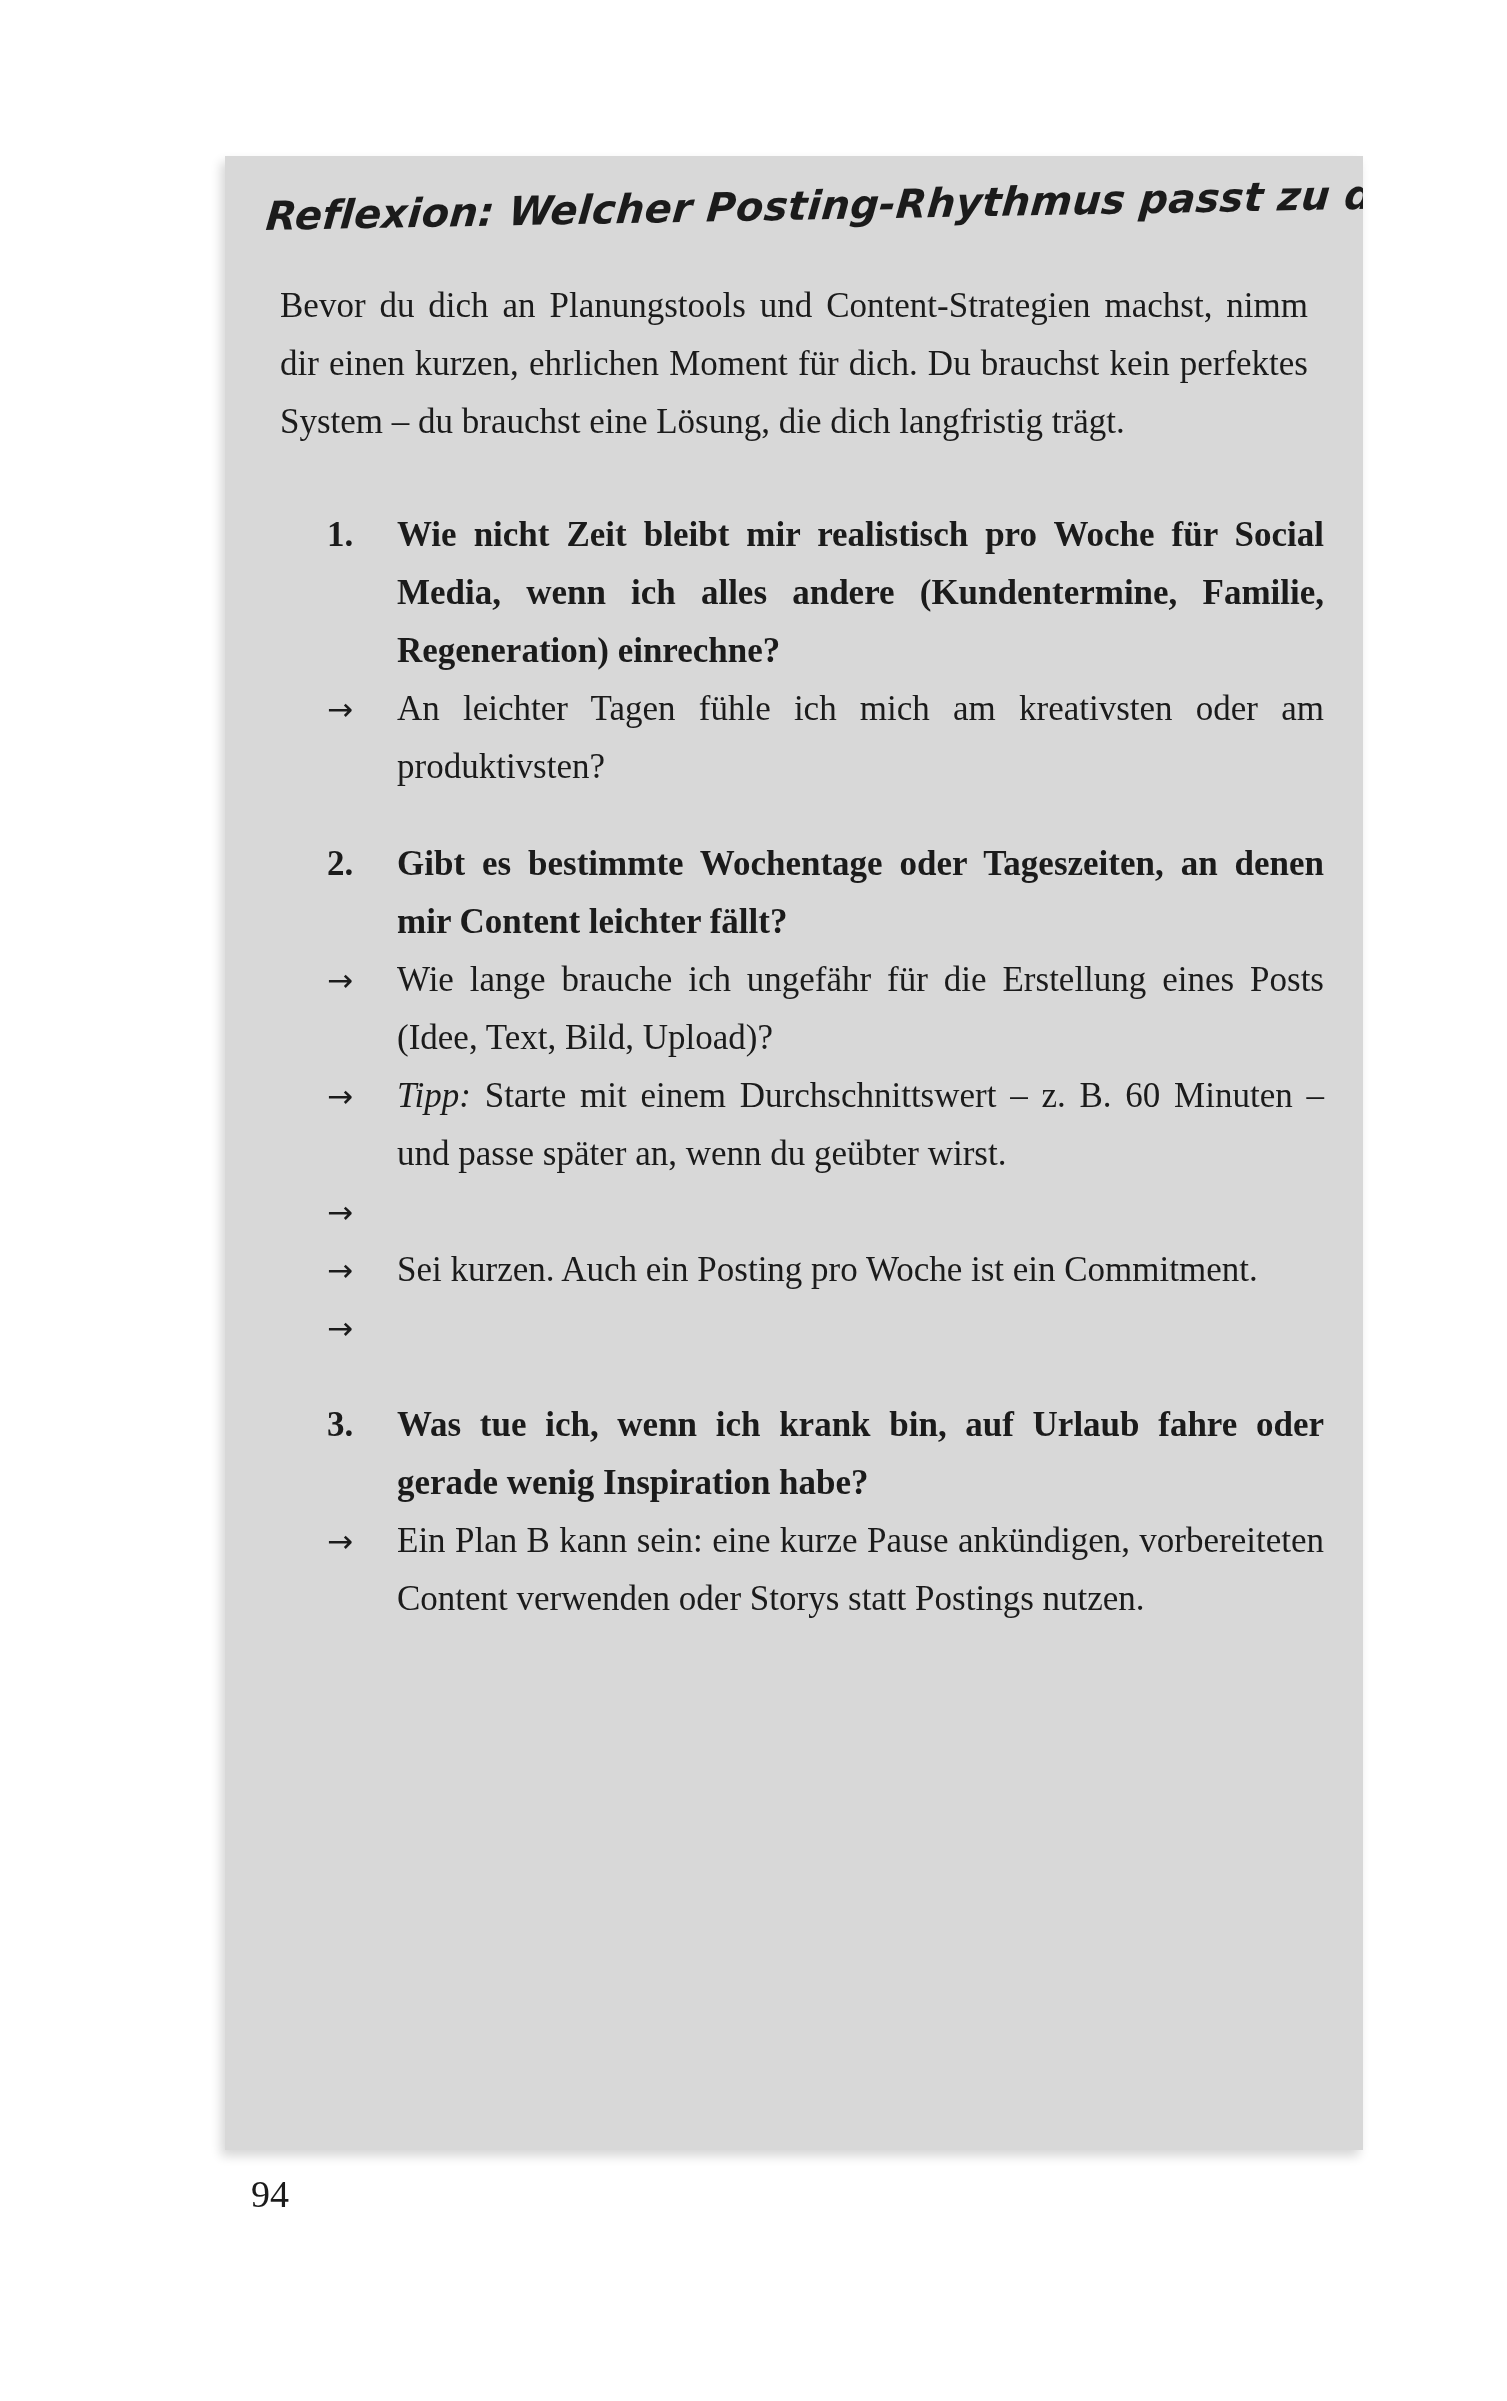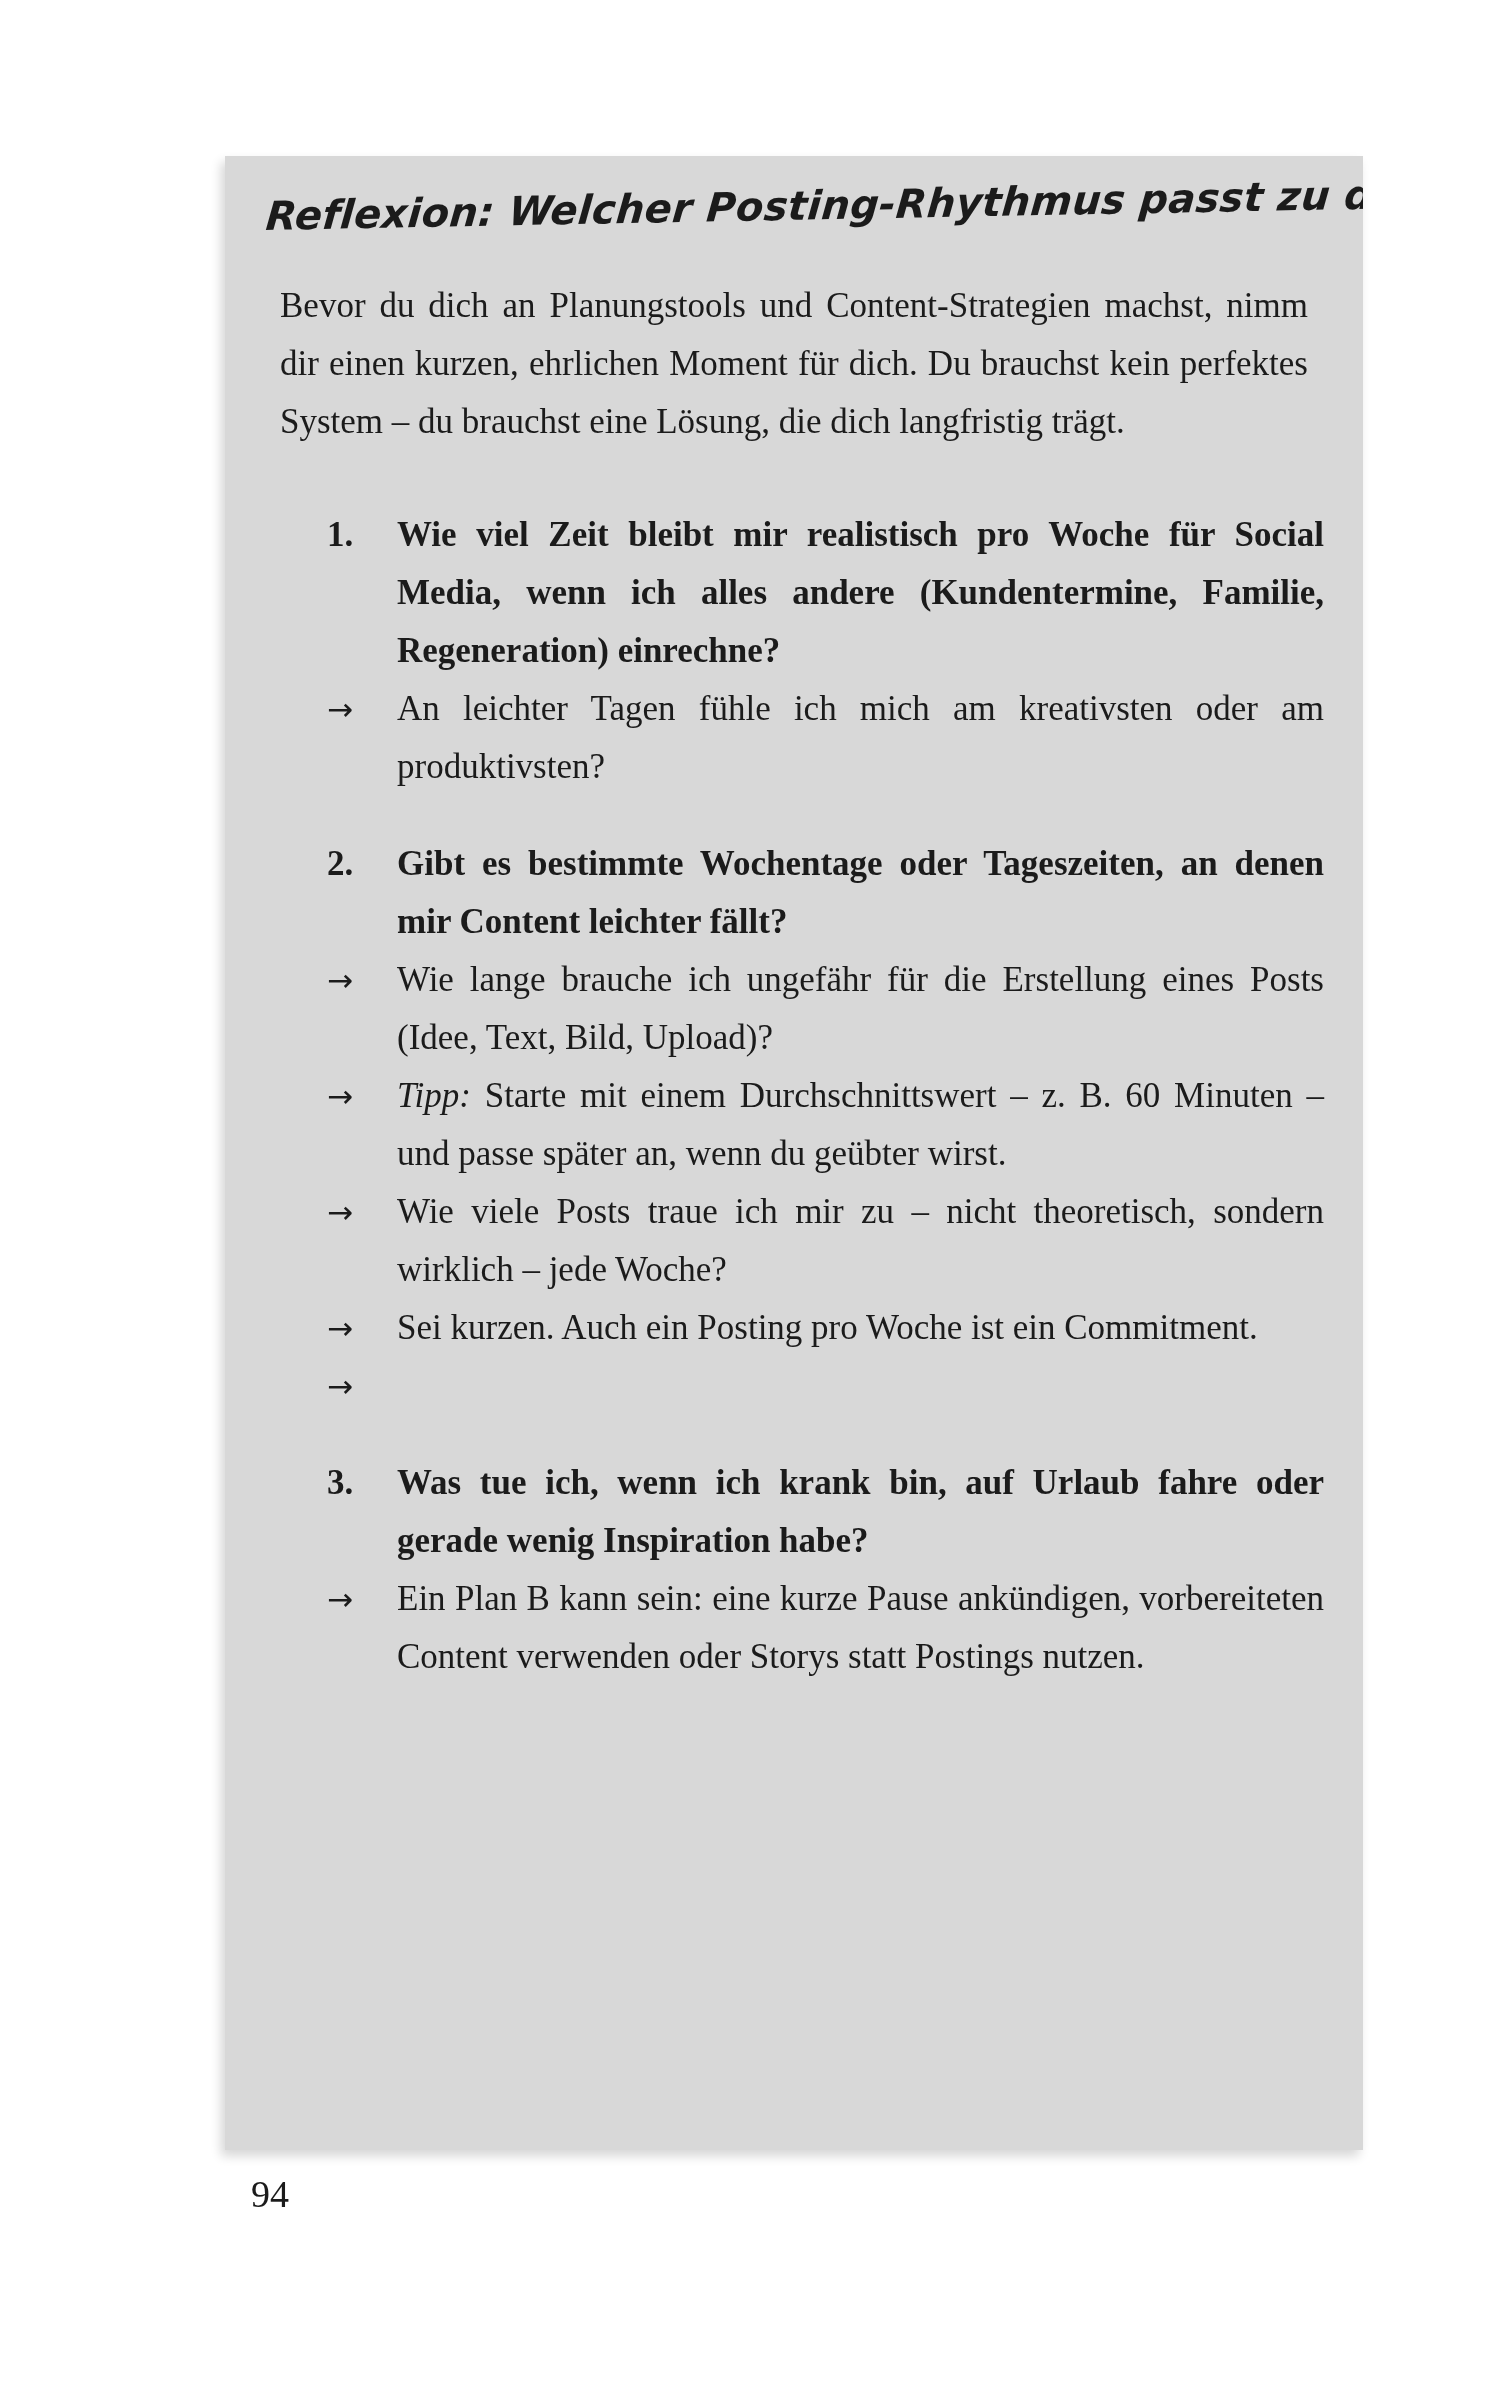--- a/index.html
+++ b/index.html
@@ -93,21 +93,21 @@
 
     <h1 class="title">Reflexion: Welcher Posting-Rhythmus passt zu dir?</h1>
 
     <p class="body-par">Bevor du dich an Planungstools und Content-Strategien machst, nimm dir einen kurzen, ehrlichen Moment für dich. Du brauchst kein perfektes System – du brauchst eine Lösung, die dich langfristig trägt.</p>
 
     <div class="qlist">
 
       <div class="group">
         <div class="row">
           <span class="marker num">1.</span>
-          <span class="qtext">Wie viel Zeit bleibt mir realistisch pro Woche für Social Media, wenn ich alles andere (Kundentermine, Familie, Regeneration) einrechne?</span>
+          <span class="qtext">Wie nicht Zeit bleibt mir realistisch pro Woche für Social Media, wenn ich alles andere (Kundentermine, Familie, Regeneration) einrechne?</span>
         </div>
         <div class="row">
           <span class="marker arrow-glyph">→</span>
           <span class="btext">An leichter Tagen fühle ich mich am kreativsten oder am produktivsten?</span>
         </div>
       </div>
 
       <div class="group">
         <div class="row">
           <span class="marker num">2.</span>
@@ -116,21 +116,20 @@
         <div class="row">
           <span class="marker arrow-glyph">→</span>
           <span class="btext">Wie lange brauche ich ungefähr für die Erstellung eines Posts (Idee, Text, Bild, Upload)?</span>
         </div>
         <div class="row">
           <span class="marker arrow-glyph">→</span>
           <span class="btext"><em class="tip-label">Tipp:</em> <span>Starte mit einem Durchschnittswert – z. B. 60 Minuten – und passe später an, wenn du geübter wirst.</span></span>
         </div>
         <div class="row">
           <span class="marker arrow-glyph">→</span>
-          <span class="btext">Wie viele Posts traue ich mir zu – nicht theoretisch, sondern wirklich – jede Woche?</span>
         </div>
         <div class="row">
           <span class="marker arrow-glyph">→</span>
           <span class="btext">Sei kurzen. Auch ein Posting pro Woche ist ein Commitment.</span>
         </div>
         <div class="row">
           <span class="marker arrow-glyph">→</span>
         </div>
       </div>
 

